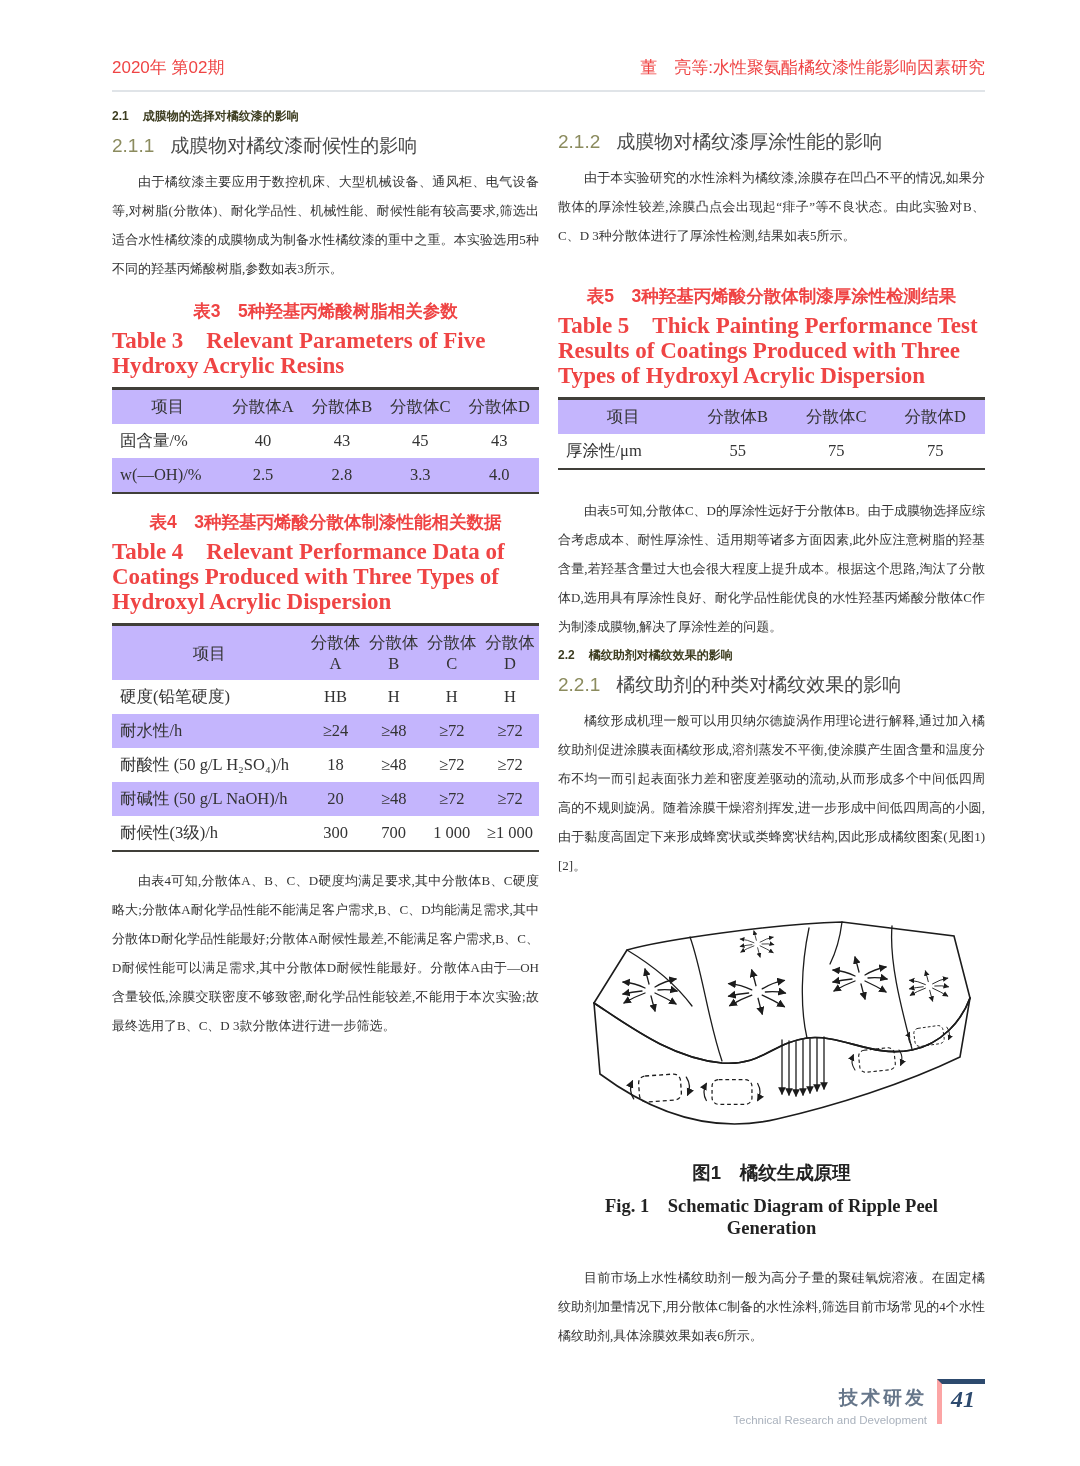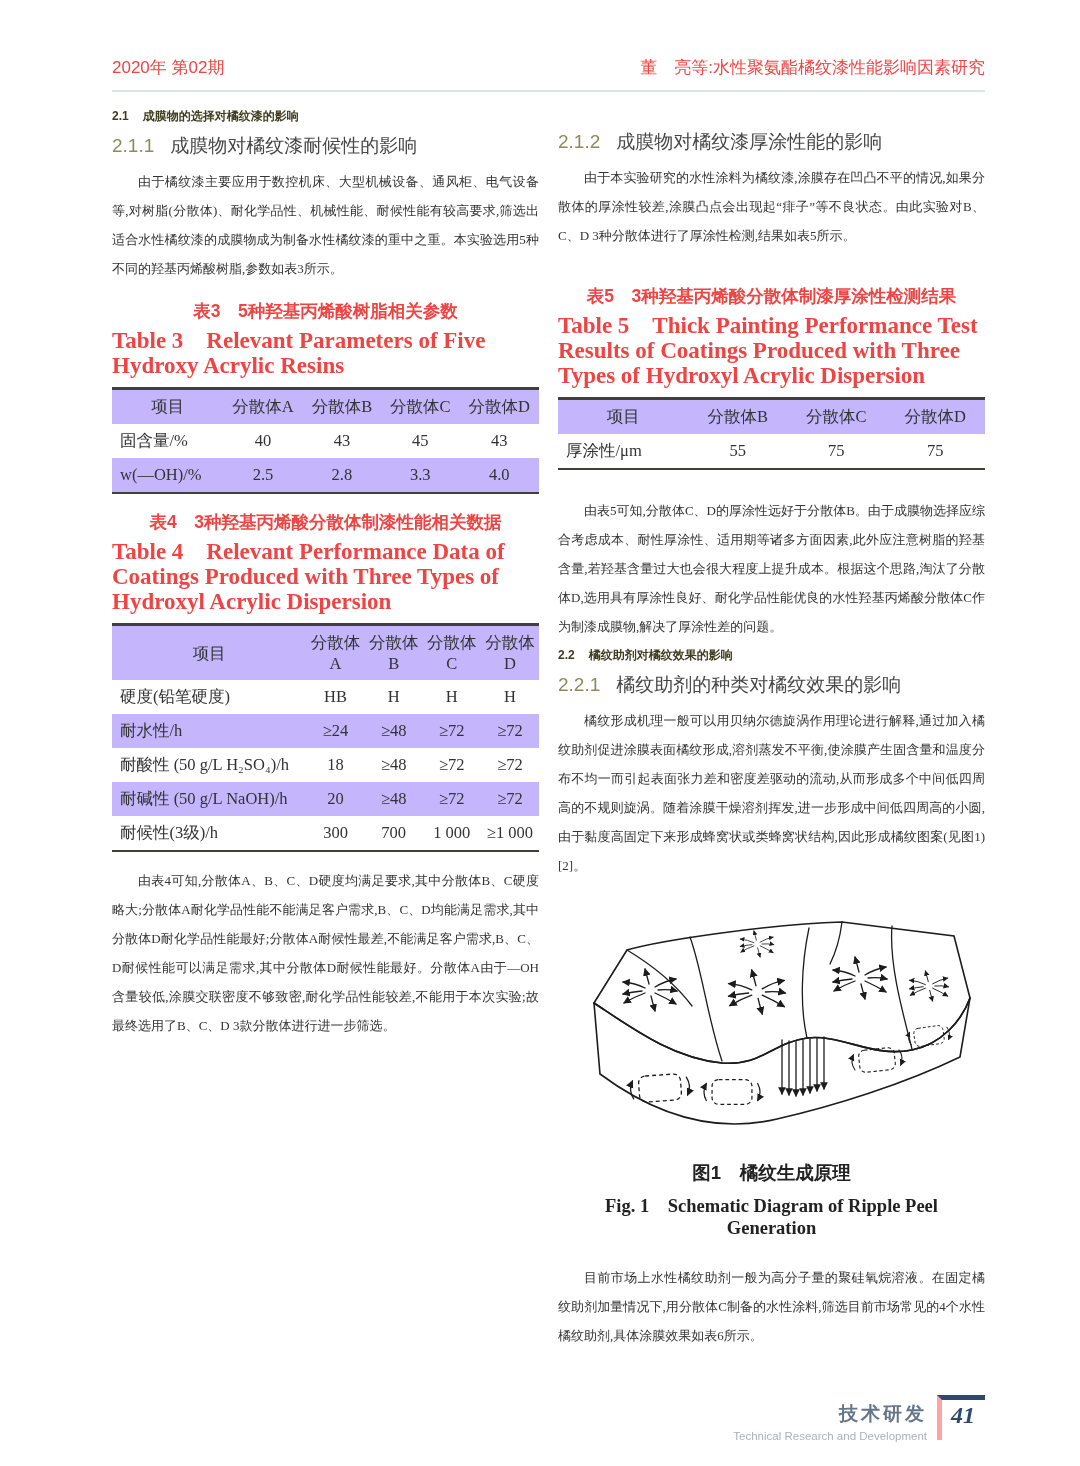--- a/index.html
+++ b/index.html
@@ -39,21 +39,21 @@
   .th-l1,.th-l2{display:block;line-height:21px;}
   .th-l2:empty{display:none;}
   
   .figure{margin:28px auto 4px;width:400px;}
   .fig-cap-cn{font-family:"Liberation Sans", sans-serif;font-weight:bold;font-size:18.5px;color:#222;text-align:center;margin-top:16px;}
   .fig-cap-en{font-family:"Liberation Serif", serif;font-weight:bold;font-size:18.5px;color:#222;text-align:center;margin-top:8px;margin-bottom:3px;}
   svg .ln{fill:none;stroke:#1c1c1c;stroke-width:1.6;stroke-linecap:round;}
   svg .ln-thin{fill:none;stroke:#1c1c1c;stroke-width:1.3;stroke-linecap:round;}
   svg .dash{fill:none;stroke:#1c1c1c;stroke-width:1.3;stroke-dasharray:4 3;}
   
-  .pg-footer{position:absolute;right:95px;bottom:24px;display:flex;align-items:flex-start;}
+  .pg-footer{position:absolute;right:95px;bottom:40px;display:flex;align-items:flex-start;}
   .footer-text{text-align:right;margin-right:10px;padding-top:8px;}
   .footer-cn{font-family:"Liberation Sans", sans-serif;font-size:19px;font-weight:bold;color:#66768a;letter-spacing:3px;}
   .footer-en{font-family:"Liberation Sans", sans-serif;font-size:11.5px;color:#aab2bd;margin-top:3px;}
   .footer-page{
     border-top:5px solid #2d4a6e;border-left:5px solid #fca5a5;
     padding:2px 10px 12px 9px;margin-top:2px;
     font-family:"Liberation Serif", serif;font-style:italic;font-weight:bold;
     font-size:24px;color:#2d4a6e;line-height:26px;
   }
 </style>

